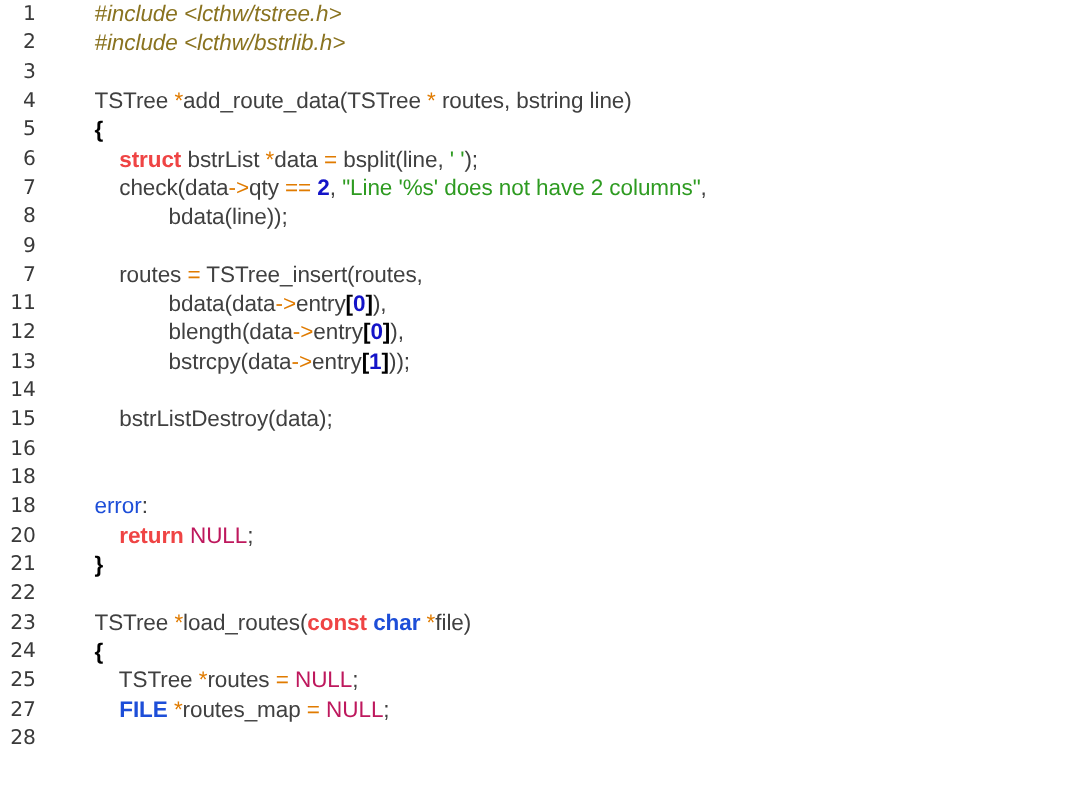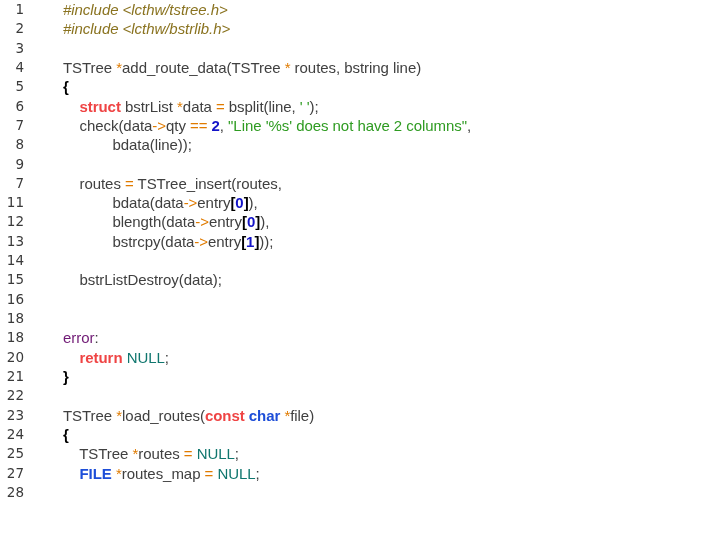--- a/index.html
+++ b/index.html
@@ -47,25 +47,25 @@
     line-height: 19.32px;
     letter-spacing: -0.05px;
     white-space: pre;
     color: #000000;
   }
   
   .t-plain    { color: #404040; }
   .t-comment  { color: #8a7320; font-style: italic; }
   .t-keyword  { color: #ef4444; font-weight: bold; }
   .t-type     { color: #1d4ed8; font-weight: bold; }
-  .t-const    { color: #0f766e; }
+  .t-const    { color: #be185d; }
   .t-string   { color: #2e9b21; }
   .t-number   { color: #1414c8; font-weight: bold; }
   .t-operator { color: #e07b00; }
-  .t-label    { color: #701a75; }
+  .t-label    { color: #1d4ed8; }
   .t-punct    { color: #000000; font-weight: bold; }
 </style>
 </head>
 <body>
 
 <div id="code-listing">
   <div id="code-lines">
       <div class="code-line"><span class="line-number">1</span><span class="line-code"><span class="t-comment">#include &lt;lcthw/tstree.h&gt;</span></span></div>
       <div class="code-line"><span class="line-number">2</span><span class="line-code"><span class="t-comment">#include &lt;lcthw/bstrlib.h&gt;</span></span></div>
       <div class="code-line"><span class="line-number">3</span><span class="line-code">&nbsp;</span></div>

